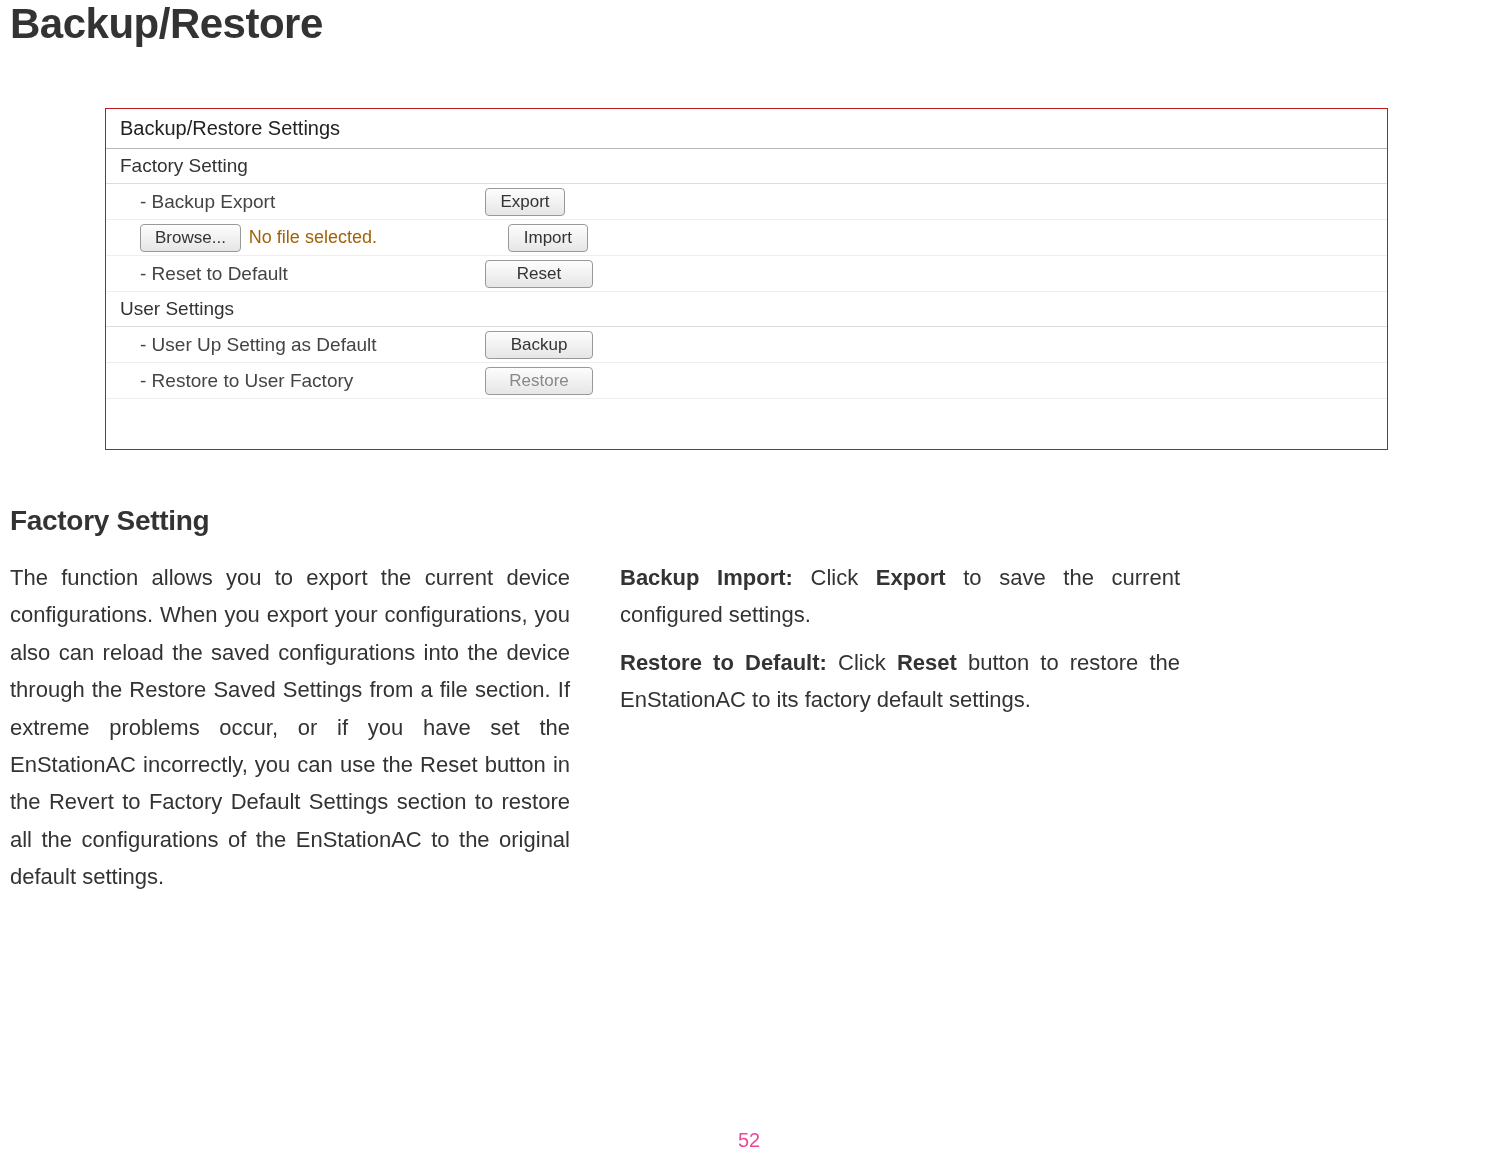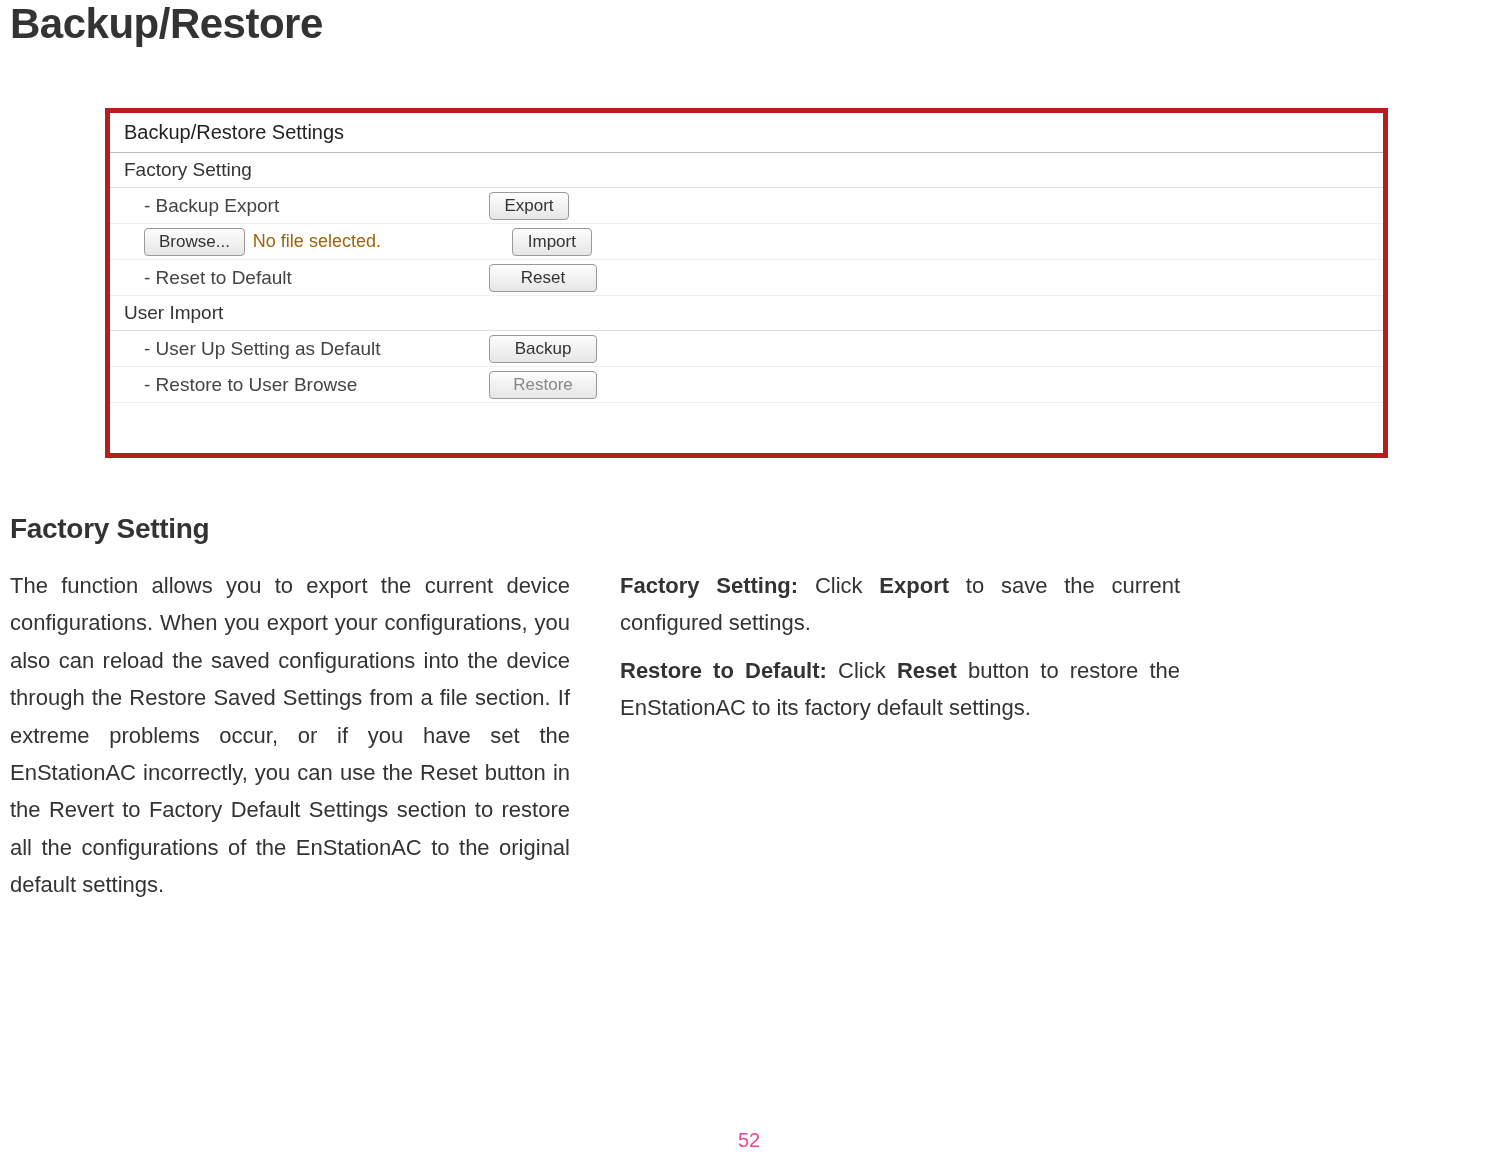--- a/index.html
+++ b/index.html
@@ -18,21 +18,21 @@
     .page-title {
       font-size: 42px;
       font-weight: bold;
       color: #333;
       margin-bottom: 60px;
       letter-spacing: -0.5px;
     }
     .settings-panel {
       margin-left: 95px;
       margin-right: 100px;
-      border: 5px solid #b91c1c;
+      border: 1px solid #b91c1c;
       background: #fff;
       margin-bottom: 55px;
     }
     .panel-header {
       background: #fff;
       padding: 8px 14px;
       font-size: 20px;
       font-weight: normal;
       color: #222;
       border-bottom: 1px solid #bbb;
@@ -146,48 +146,48 @@
     </div>
   </div>
 
   <div class="setting-row">
     <div class="row-label">- Reset to Default</div>
     <div class="row-controls">
       <button class="btn btn-wide">Reset</button>
     </div>
   </div>
 
-  <div class="section-header">User Import</div>
+  <div class="section-header">User Settings</div>
 
   <div class="setting-row">
     <div class="row-label">- User Up Setting as Default</div>
     <div class="row-controls">
       <button class="btn btn-wide">Backup</button>
     </div>
   </div>
 
   <div class="setting-row">
-    <div class="row-label">- Restore to User Browse</div>
+    <div class="row-label">- Restore to User Factory</div>
     <div class="row-controls">
       <button class="btn btn-wide btn-disabled">Restore</button>
     </div>
   </div>
 
   <div class="panel-footer"></div>
 </div>
 
 <h2 class="subtitle">Factory Setting</h2>
 
 <div class="content-columns">
   <div class="col">
     <p>The function allows you to export the current device configurations. When you export your configurations, you also can reload the saved configurations into the device through the Restore Saved Settings from a file section. If extreme problems occur, or if you have set the EnStationAC incorrectly, you can use the Reset button in the Revert to Factory Default Settings section to restore all the configurations of the EnStationAC to the original default settings.</p>
   </div>
   <div class="col">
     <p>
-      <span class="bold">Factory Setting:</span><span> Click </span><span class="bold">Export</span><span> to save the current configured settings.</span>
+      <span class="bold">Backup Import:</span><span> Click </span><span class="bold">Export</span><span> to save the current configured settings.</span>
     </p>
     <p>
       <span class="bold">Restore to Default:</span><span> Click </span><span class="bold">Reset</span><span> button to restore the EnStationAC to its factory default settings.</span>
     </p>
   </div>
 </div>
 
 <div class="page-number">52</div>
 
 </body></html>

